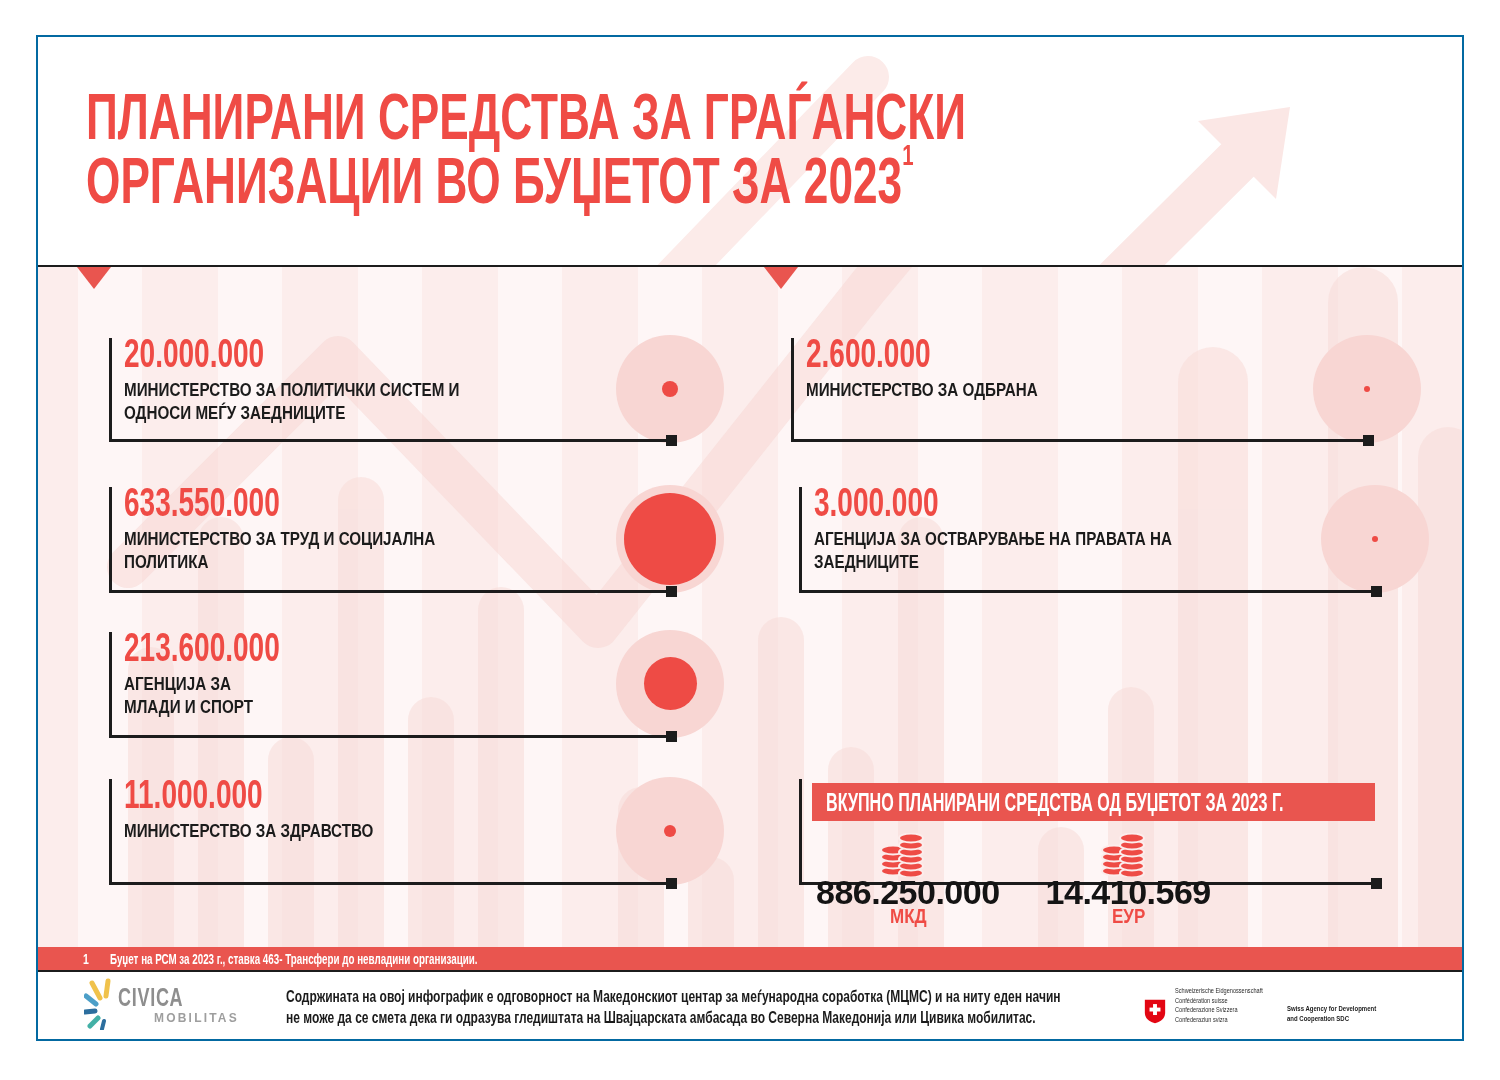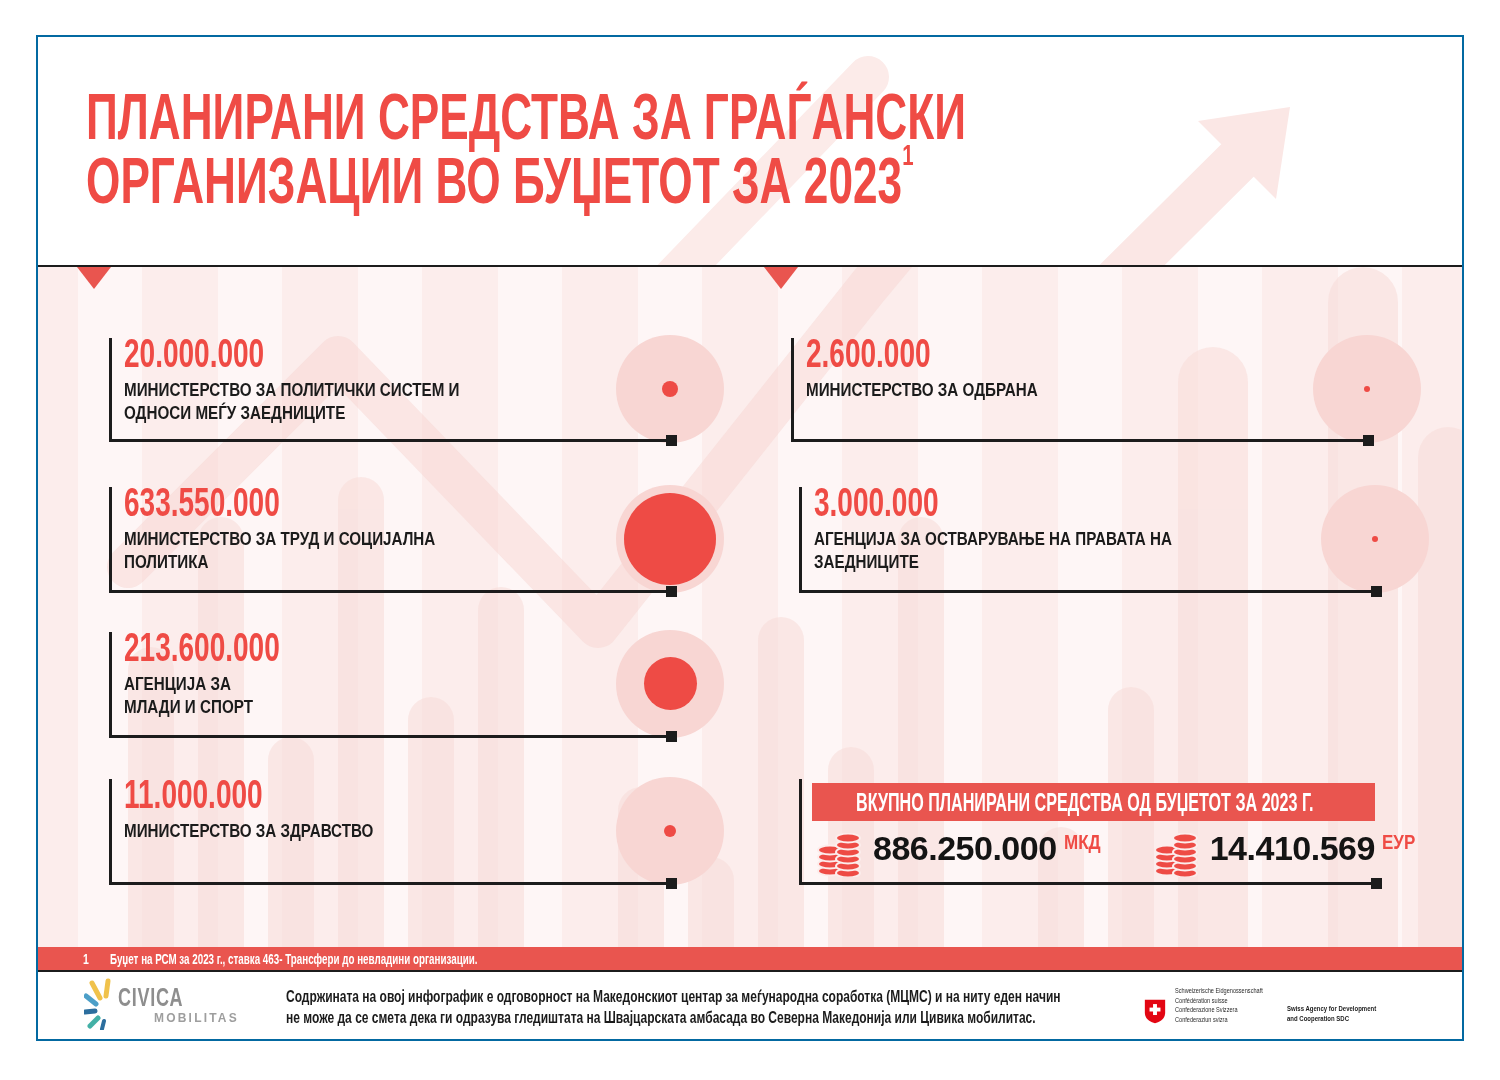--- a/index.html
+++ b/index.html
@@ -22,25 +22,25 @@
   .itm{position:absolute;border-left:3px solid #1c1c1c;border-bottom:3px solid #1c1c1c;box-sizing:border-box;margin-left:17px;}
   .amt{margin:-8px 0 0 12px;font-size:40px;line-height:46px;font-weight:700;color:#EF4B45;
        transform:scaleX(.7);transform-origin:0 0;white-space:nowrap;}
   .lbl{margin:3px 0 0 12px;font-size:19px;line-height:22.5px;font-weight:700;color:#1b1b1b;
        transform:scaleX(.8);transform-origin:0 0;white-space:pre-line;}
   .endcap{position:absolute;right:-7px;bottom:-7px;width:11px;height:11px;background:#1c1c1c;}
   .bubble{position:absolute;right:-54px;top:50%;transform:translateY(-50%);width:108px;height:108px;
           border-radius:50%;background:#F8D6D3;z-index:-1;display:flex;align-items:center;justify-content:center;}
   .dot{border-radius:50%;background:#EE4B45;}
   
-  .banner{margin:4px 0 0 10px;height:38px;background:#E9554F;display:flex;align-items:center;padding-left:30px;}
+  .banner{margin:4px 0 0 10px;height:38px;background:#E9554F;display:flex;align-items:center;}
   .banner span{margin-left:14px;font-size:26px;font-weight:700;color:#fff;white-space:nowrap;
                transform:scaleX(.62);transform-origin:0 50%;}
   .amounts{display:flex;align-items:flex-end;gap:46px;margin:12px 0 0 14px;}
-  .money{display:flex;align-items:flex-start;}
+  .money{display:flex;align-items:center;flex-direction:column;}
   .coins{margin-right:9px;}
   .val{font-size:34px;line-height:30px;font-weight:700;color:#141414;letter-spacing:-.5px;}
   .cur{font-size:20px;line-height:19px;font-weight:700;color:#EF4B45;margin-left:7px;
        transform:scaleX(.85);transform-origin:0 100%;}
   
   .fnote{position:absolute;left:0;top:910px;width:100%;height:23px;background:#E9554F;
          border-bottom:2px solid #1c1c1c;display:flex;align-items:center;color:#fff;box-sizing:content-box;}
   .fn-marker{margin-left:44px;font-size:14px;font-weight:700;transform:scaleX(.75);}
   .fn-text{margin-left:20px;font-size:14px;font-weight:700;white-space:nowrap;
            transform:scaleX(.7);transform-origin:0 50%;}

